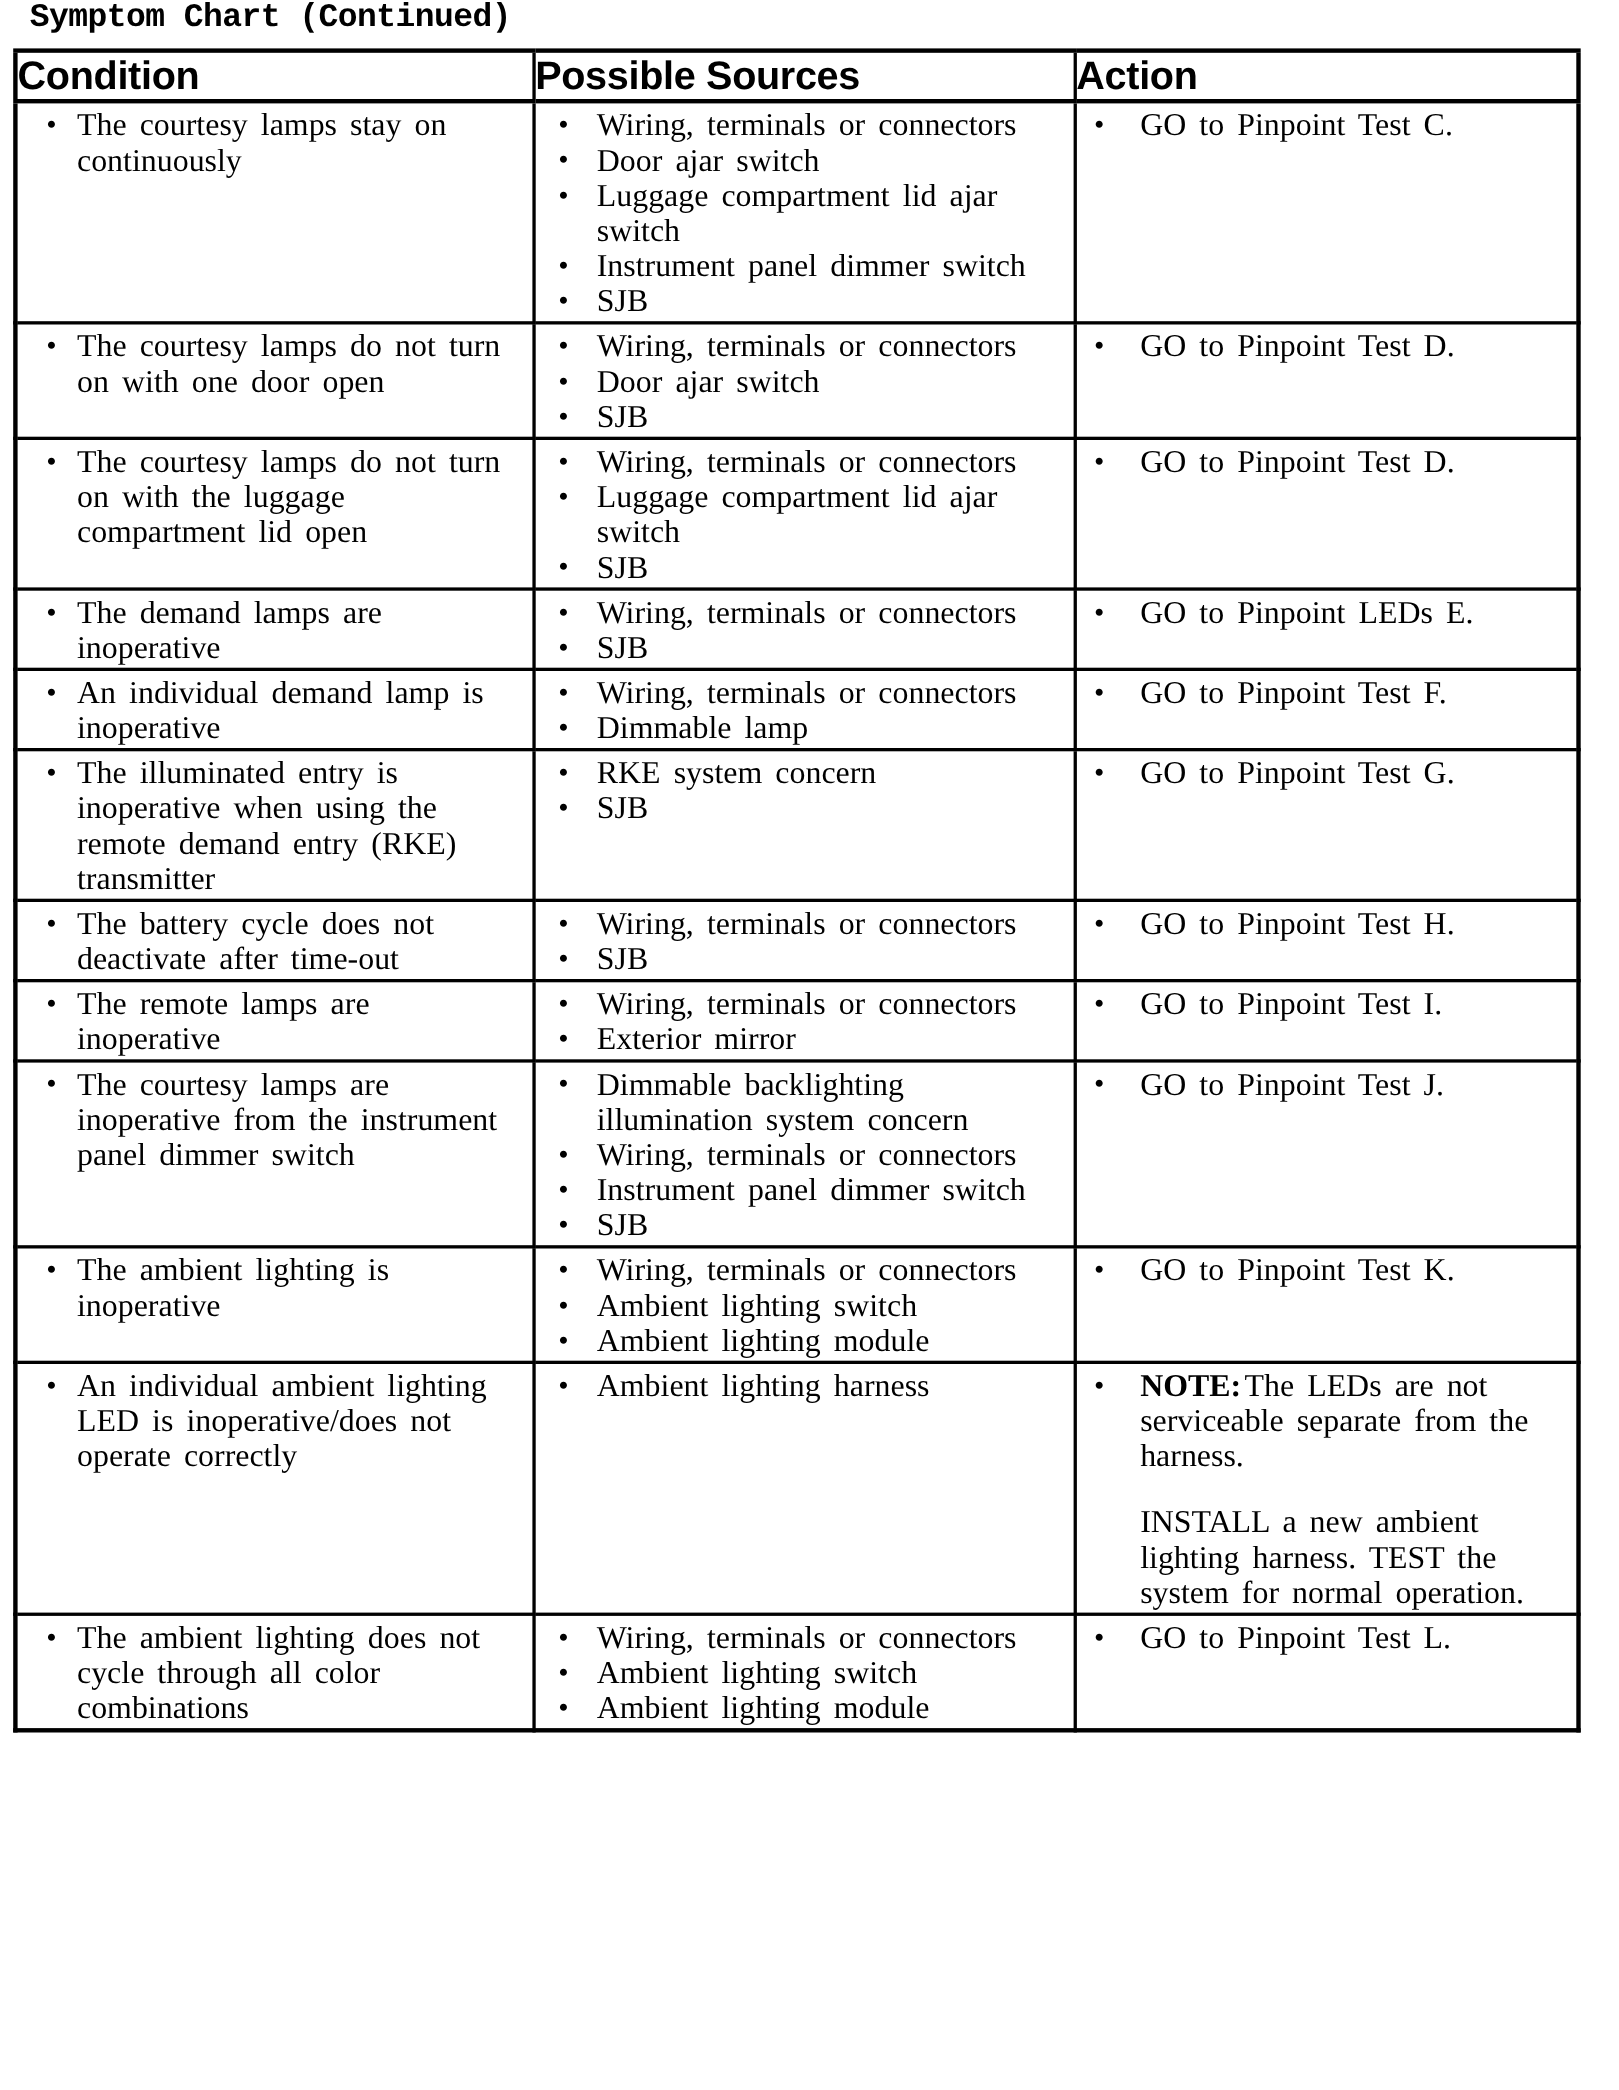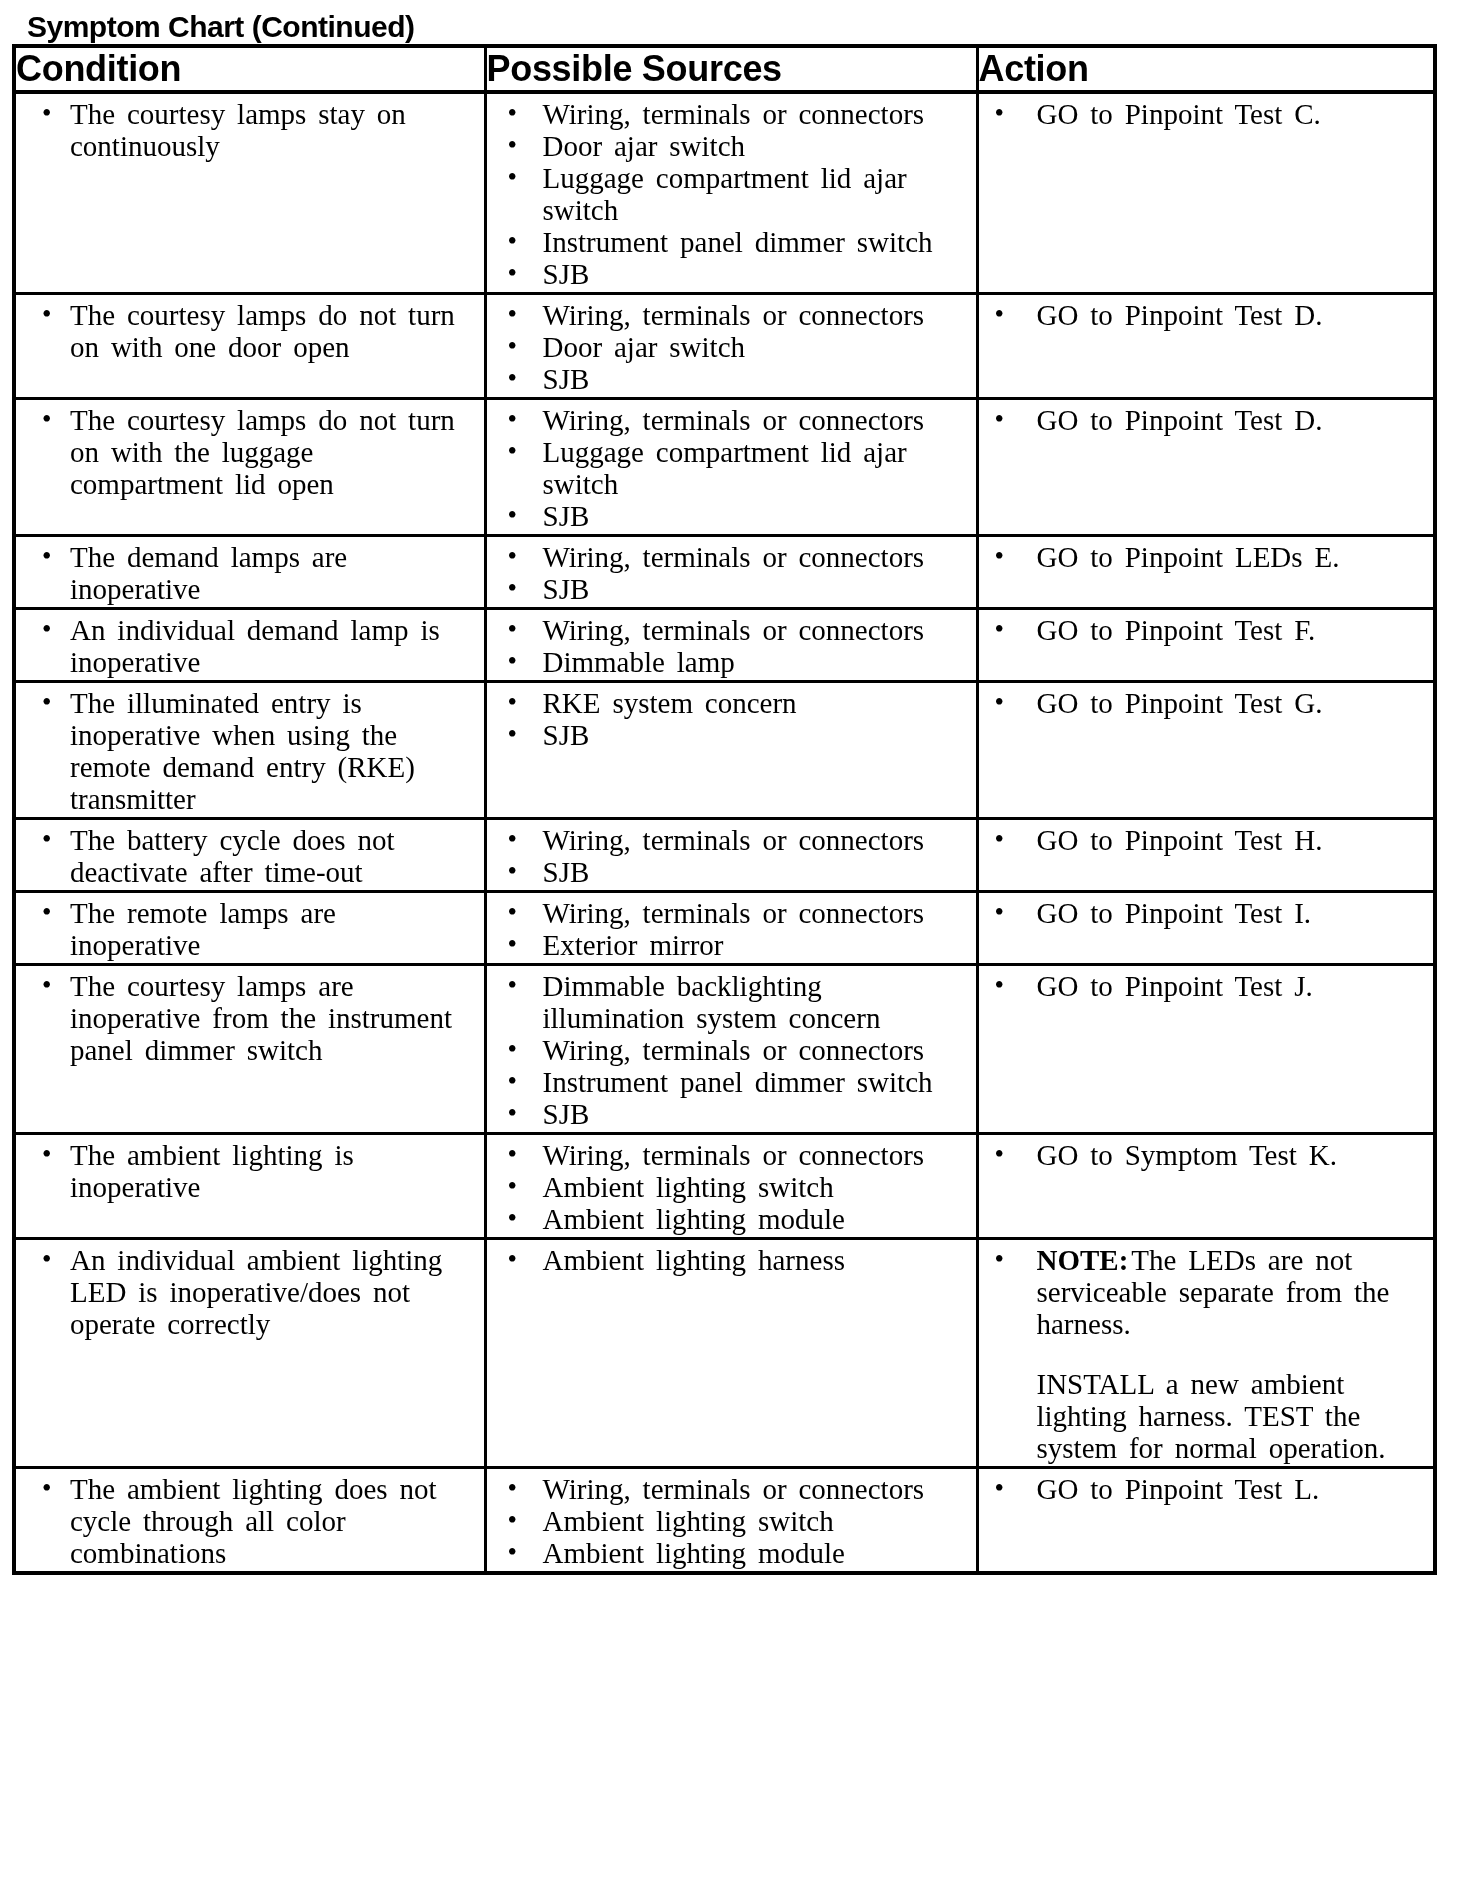--- a/index.html
+++ b/index.html
@@ -8,23 +8,23 @@
     width: 1472px;
     height: 1900px;
     background: #ffffff;
     color: #000000;
     overflow: hidden;
     font-family: "Liberation Serif", serif;
   }
   .title {
     position: absolute;
     left: 27px;
-    top: 10px;
+    top: 0px;
     margin: 0;
-    font-family: Liberation Sans, sans-serif;
+    font-family: Liberation Mono, monospace;
     font-weight: 700;
     font-size: 30px;
     letter-spacing: -0.5px;
     color: #000000;
     white-space: nowrap;
   }
   table.sym {
     position: absolute;
     left: 12px;
     top: 44px;
@@ -208,21 +208,21 @@
         <tr>
     <td class="cond">
             <div class="bi"><span class="b">•</span><span class="t">The ambient lighting is inoperative</span></div>
           </td>
     <td class="src">
             <div class="bi"><span class="b">•</span><span class="t">Wiring, terminals or connectors</span></div>
             <div class="bi"><span class="b">•</span><span class="t">Ambient lighting switch</span></div>
             <div class="bi"><span class="b">•</span><span class="t">Ambient lighting module</span></div>
           </td>
     <td class="act">
-            <div class="bi"><span class="b">•</span><span class="t">GO to Symptom Test K.</span></div>
+            <div class="bi"><span class="b">•</span><span class="t">GO to Pinpoint Test K.</span></div>
           </td>
   </tr>
         <tr>
     <td class="cond">
             <div class="bi"><span class="b">•</span><span class="t">An individual ambient lighting LED is inoperative/does not operate correctly</span></div>
           </td>
     <td class="src">
             <div class="bi"><span class="b">•</span><span class="t">Ambient lighting harness</span></div>
           </td>
     <td class="act">

